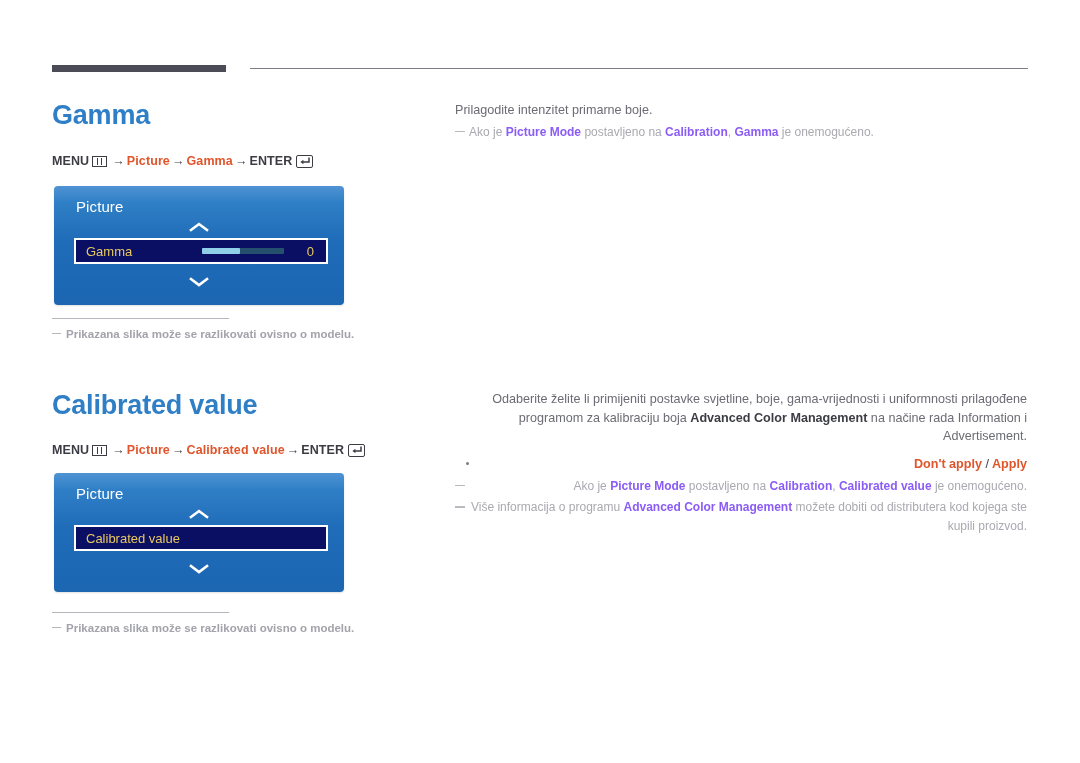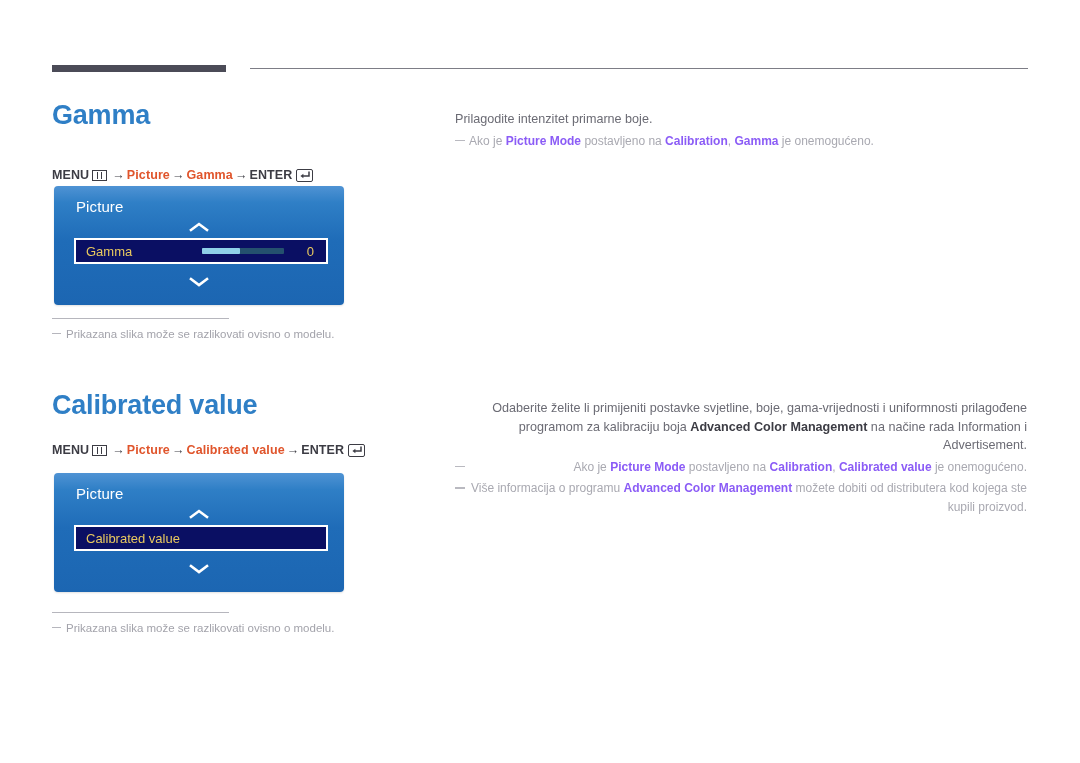--- a/index.html
+++ b/index.html
@@ -194,37 +194,37 @@
   .fn-rule {
     width: 177px;
     height: 1px;
     background: #b6b6bd;
     margin-bottom: 9px;
   }
   .fn-text {
     font-size: 11.5px;
     color: #a3a3ab;
     white-space: nowrap;
+    font-weight: bold;
   }
   .fn-dash {
     display: inline-block;
     width: 9px;
     height: 1.4px;
     background: #b6b6bd;
     vertical-align: 4px;
     margin-right: 5px;
   }
 
   
   .body-col { position: absolute; width: 572px; }
   .para {
     font-size: 12.6px;
     line-height: 18.5px;
     color: #6b6b74;
-    margin-top: 9px;
   }
   .para b { color: #3c3c44; font-weight: bold; }
 
   .note {
     font-size: 12px;
     line-height: 18.5px;
     color: #a9a9b1;
     margin-top: 3px;
     position: relative;
     padding-left: 14px;
@@ -265,21 +265,21 @@
 
 <div class="page">
 
   <div class="top-rule-wrap">
     <div class="rule-thick"></div>
     <div class="rule-thin"></div>
   </div>
 
   <div class="h1" style="left:52px; top:100px;">Gamma</div>
 
-  <div class="menupath" style="left:52px; top:168px;">
+  <div class="menupath" style="left:52px; top:154px;">
     <span>MENU</span><span class="icon-menu"></span><span class="arrow">→</span><span class="accent">Picture</span><span class="arrow">→</span><span class="accent">Gamma</span><span class="arrow">→</span><span>ENTER</span><span class="icon-enter"><svg class="ret" viewBox="0 0 11 9">
           <path d="M10 0.6 V5 H3" fill="none" stroke="#3c3c44" stroke-width="1.5"></path>
           <path d="M4.4 2.7 L1.4 5 L4.4 7.3 Z" fill="#3c3c44"></path>
         </svg></span>
   </div>
 
   <div class="osd" style="left:54px; top:186px;">
     <div class="osd-title">Picture</div>
     <svg class="chev up" viewBox="0 0 22 12">
       <path d="M3 9 L11 3 L19 9" fill="none" stroke="#ffffff" stroke-width="2.6" stroke-linecap="square"></path>
@@ -331,20 +331,23 @@
     </svg>
   </div>
 
   <div class="fn-block" style="left:52px; top:612px;">
     <div class="fn-rule"></div>
     <div class="fn-text"><span class="fn-dash"></span><span>Prikazana slika može se razlikovati ovisno o modelu.</span></div>
   </div>
 
   <div class="body-col" style="left:455px; top:390px;text-align:right;">
     <div class="para">Odaberite želite li primijeniti postavke svjetline, boje, gama-vrijednosti i uniformnosti prilagođene programom za kalibraciju boja <b>Advanced Color Management</b> na načine rada Information i Advertisement.</div>
+    <div class="bullet-row">
+      <span class="dot"></span><span>Don't apply</span> <span class="sep">/</span> <span>Apply</span>
+    </div>
     <div class="note">
       <span class="ndash"></span><span><span>Ako je </span><b>Picture Mode</b><span> postavljeno na </span><b>Calibration</b><span>, </span><b>Calibrated value</b><span> je onemogućeno.</span></span>
     </div>
     <div class="note">
       <span class="ndash"></span><span><span>Više informacija o programu </span><b>Advanced Color Management</b><span> možete dobiti od distributera kod kojega ste kupili proizvod.</span></span>
     </div>
   </div>
 
 </div>
 

